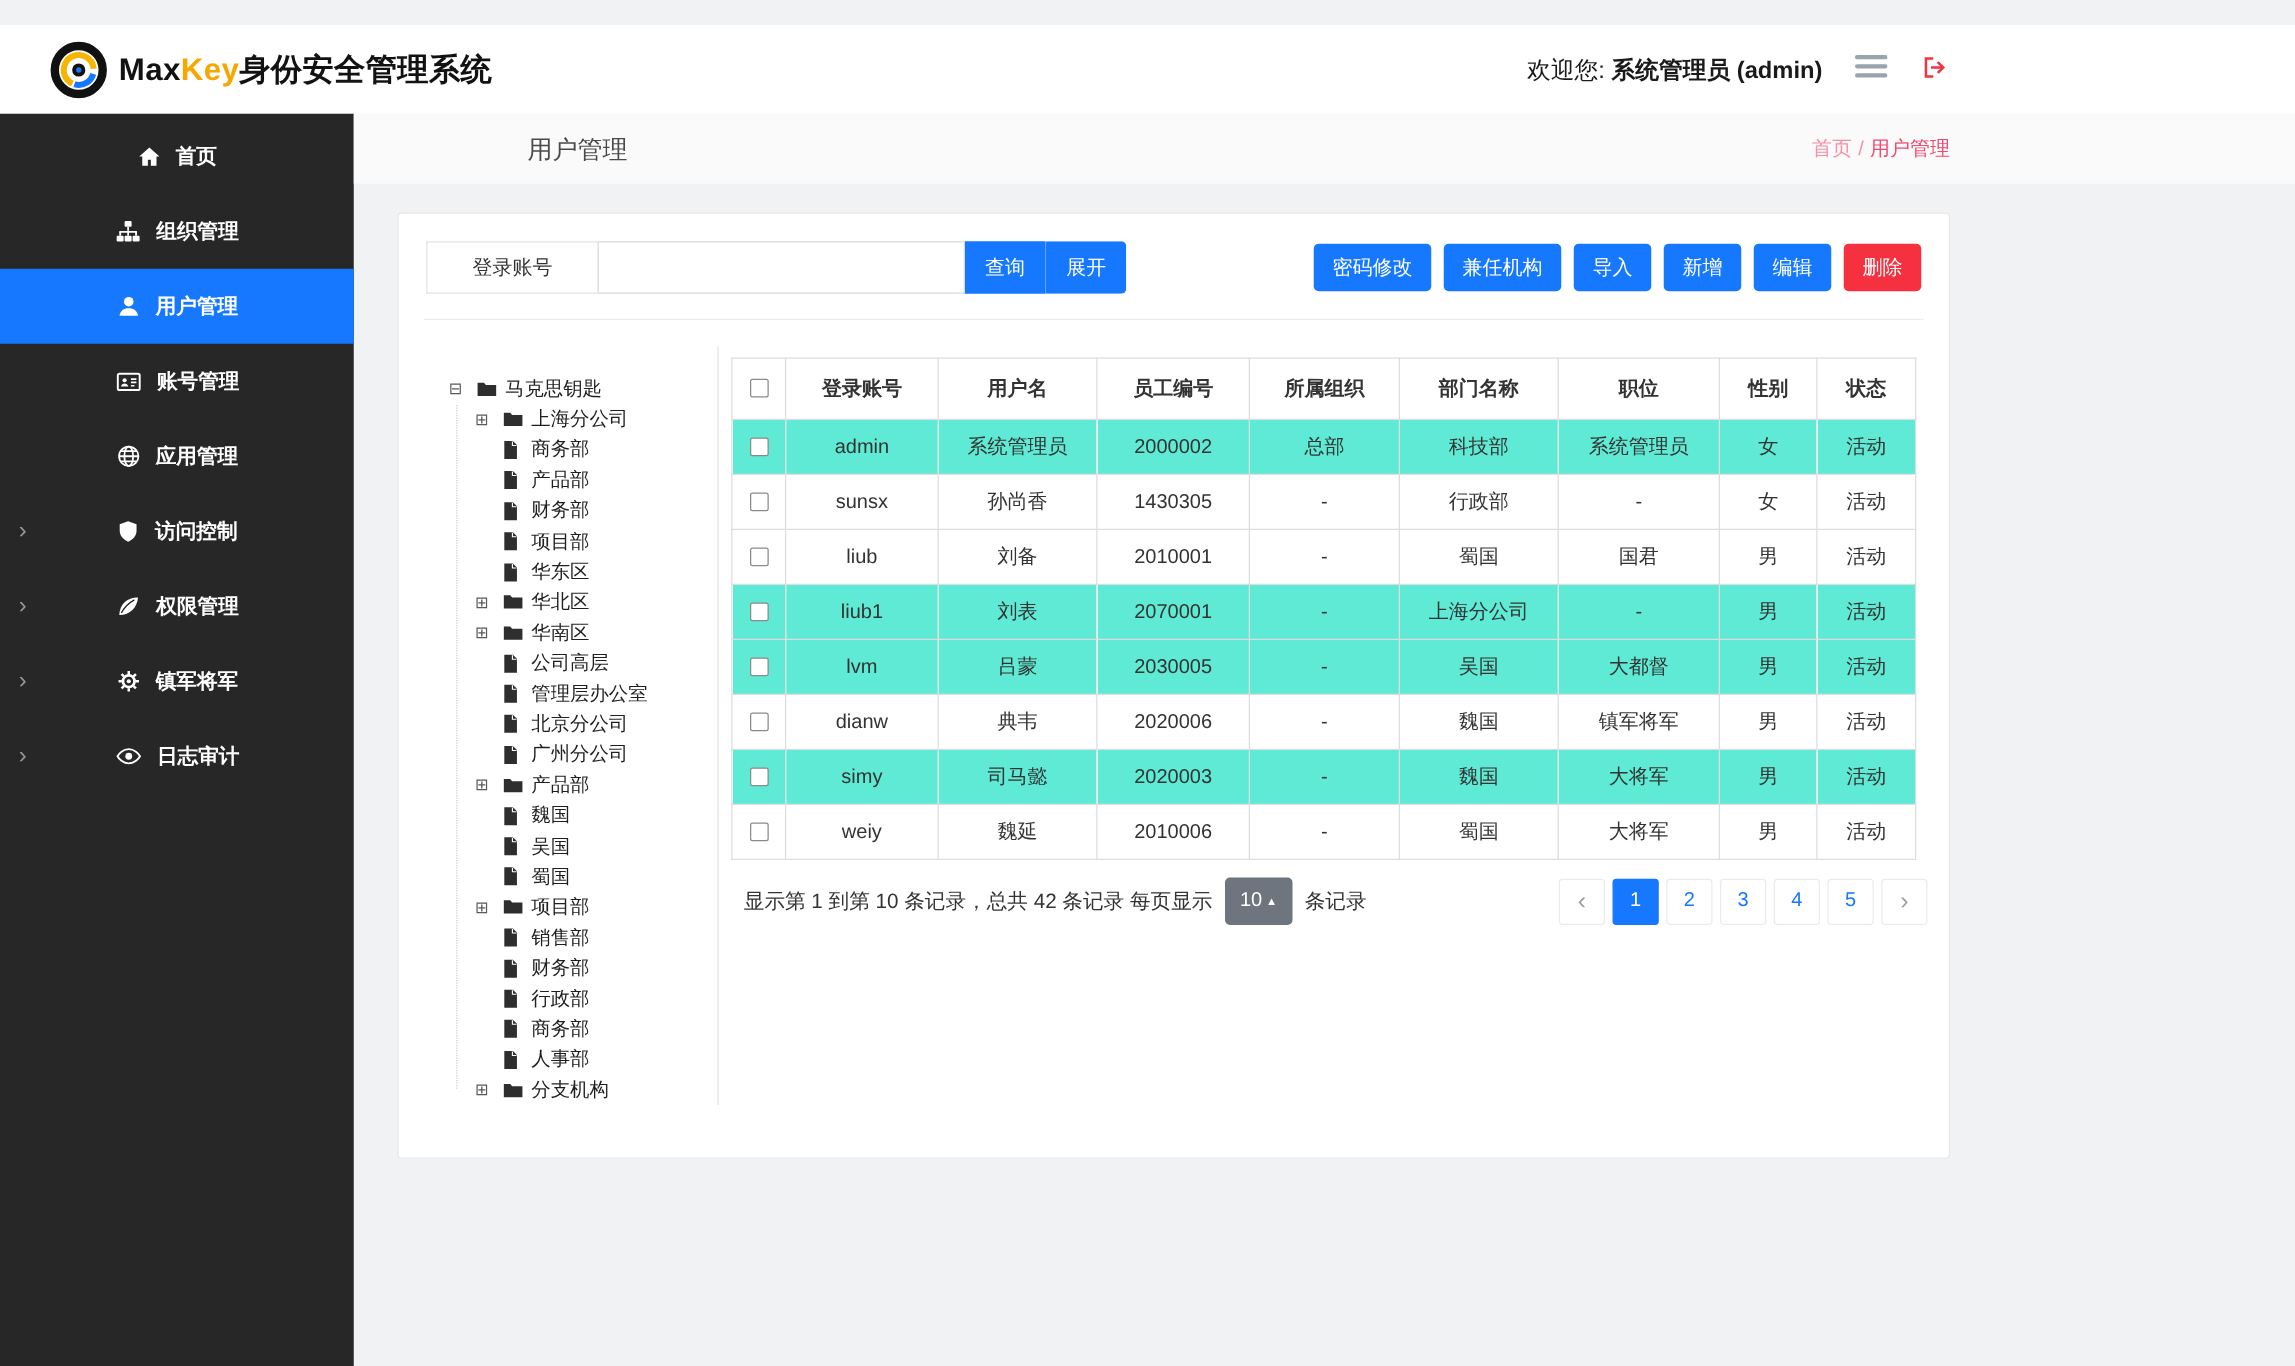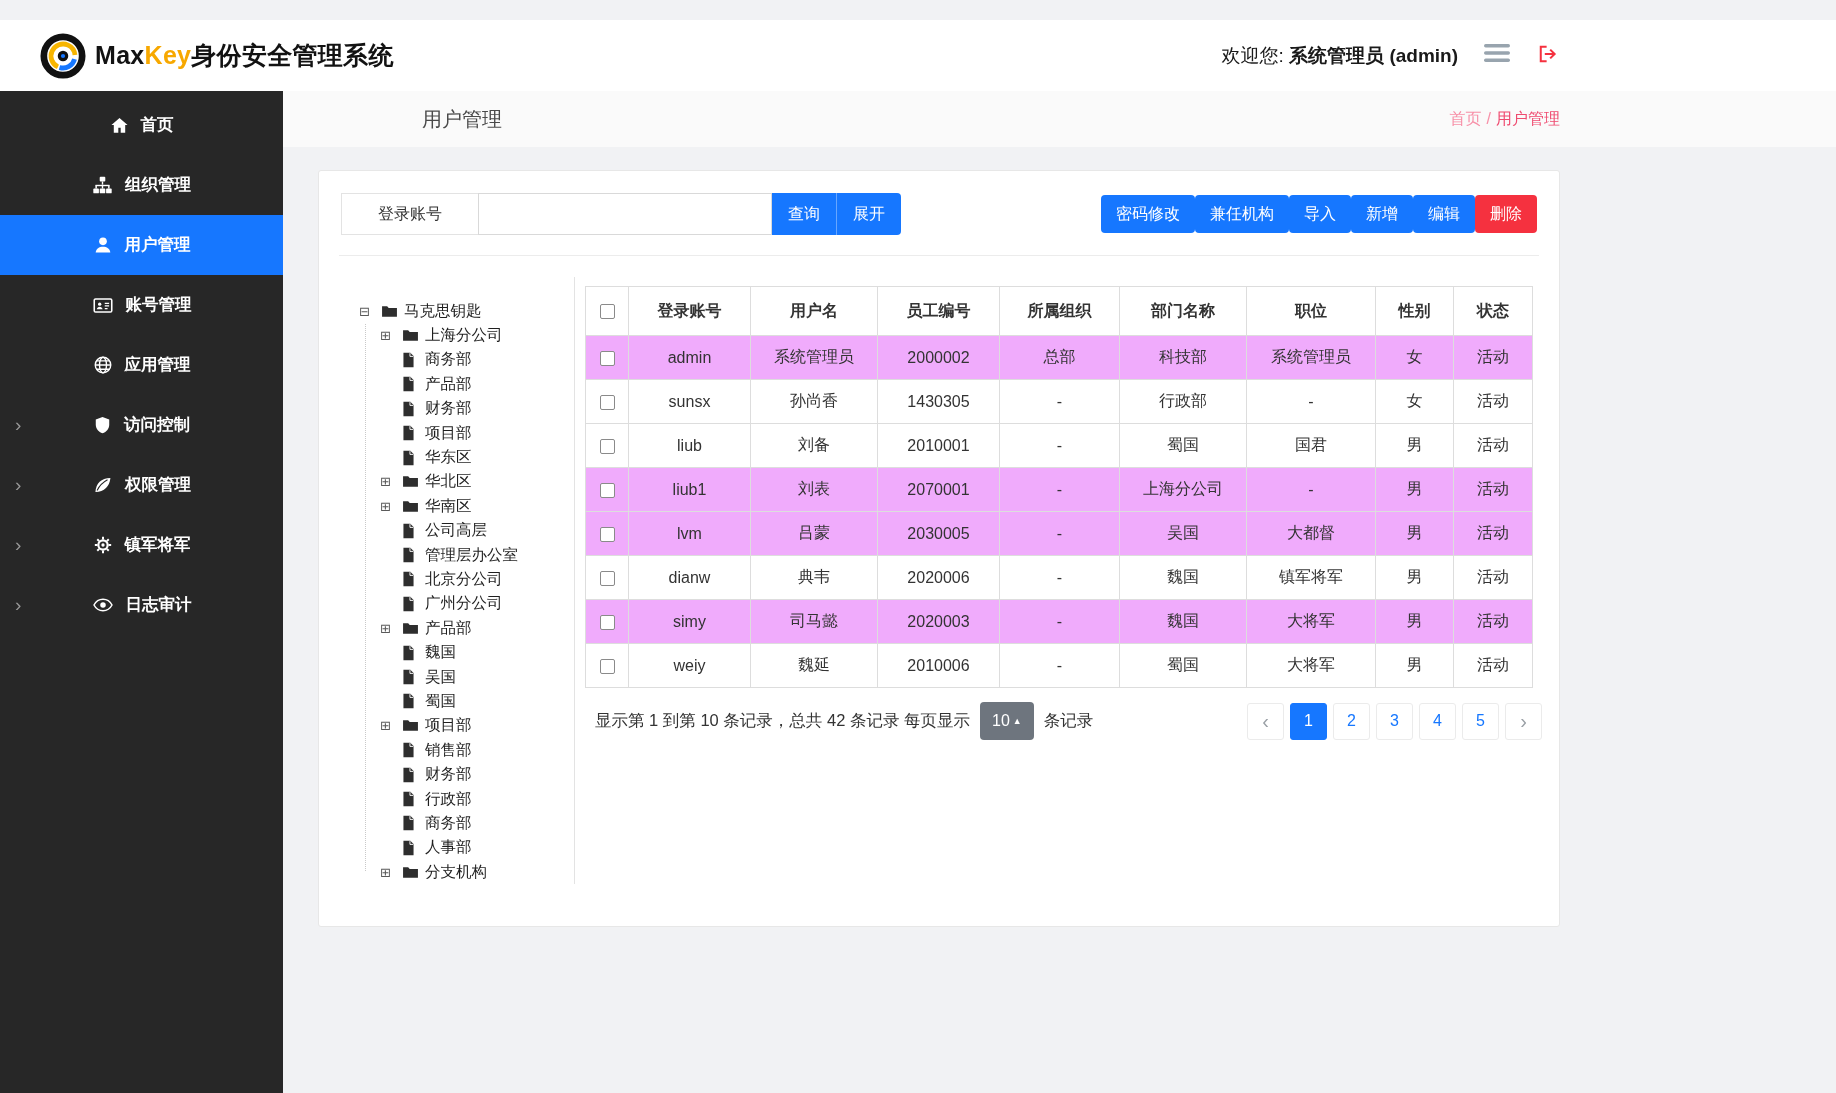--- a/index.html
+++ b/index.html
@@ -41,41 +41,41 @@
   .card { background:#fff; border:1px solid #e7e7e7; border-radius:3px; padding:20px 20px 42px; }
   .toolbar-row { display:flex; align-items:center; padding:2px 2px 20px; border-bottom:1px solid #ececec; }
   .search-group { display:flex; align-items:stretch; height:42px; }
   .search-label { width:137px; display:flex; align-items:center; justify-content:center; font-size:16px;
                   color:#333; border:1px solid #e3e3e3; border-right:none; background:#fff; }
   .search-input { width:294px; border:1px solid #d9d9d9; font-size:15px; padding:0 10px; outline:none;
                   font-family:inherit; }
   .btn { border:none; cursor:pointer; font-size:16px; color:#fff; background:#1677ff; height:42px;
          padding:0 16px; font-family:inherit; }
   .btn.expand { border-left:1px solid rgba(255,255,255,.35); border-radius:0 4px 4px 0; }
-  .actions { margin-left:auto; display:flex; gap:0; align-items:center; }
+  .actions { margin-left:auto; display:flex; gap:10px; align-items:center; }
   .btn.action { border-radius:4px; height:38px; padding:0 15px; }
   .btn.danger { background:#f5313f; }
 
   
   .body-row { display:flex; padding-top:21px; }
   .tree-panel { width:236px; flex:0 0 auto; border-right:1px solid #e3e3e3; min-height:607px;
                 padding:22px 0 0 20px; font-size:15.5px; color:#1f1f1f; position:relative; }
   .guide { position:absolute; left:26px; top:47px; height:547px; border-left:1px dotted #c9c9c9; }
   .tree-node { display:flex; align-items:center; height:24.4px; white-space:nowrap; position:relative; cursor:pointer; }
   .tree-node.lvl1 { padding-left:21px; }
   .tree-node .toggle { width:22px; font-size:13px; color:#5a5a5a; flex:0 0 auto; }
   .tree-node .t-icon { width:22px; display:inline-flex; flex:0 0 auto; color:#2e2e2e; }
   .tree-node .t-label { padding-left:1px; }
 
   .table-wrap { flex:1; padding-left:10px; padding-top:9px; }
   table.grid { border-collapse:collapse; width:947px; table-layout:fixed; font-size:16px; color:#333; }
   .grid th, .grid td { border:1px solid #ddd; text-align:center; padding:0 4px; overflow:hidden; }
   .grid th { height:49px; font-weight:bold; background:#fff; }
   .grid td { height:44px; }
-  .grid tr.odd td { background:#f0abfc;margin-left:28px; }
+  .grid tr.odd td { background:#5eead4;margin-left:28px; }
   .checkbox { width:15px; height:15px; border:1px solid #8a8a8a; border-radius:2px; display:inline-block;
               background:#fff; vertical-align:middle; cursor:pointer; }
 
   
   .pager-row { display:flex; align-items:center; width:947px; margin-left:10px; margin-top:14px;
                font-size:16.5px; color:#333; }
   .page-size { display:inline-flex; align-items:center; gap:3px; background:#6e757e; color:#fff; height:38px;
                padding:0 12px; border-radius:4px; margin:0 10px; font-size:16px; cursor:pointer; }
   .page-size .caret { font-size:9px; line-height:1; }
   .pages { margin-left:auto; display:flex; gap:6px; }

